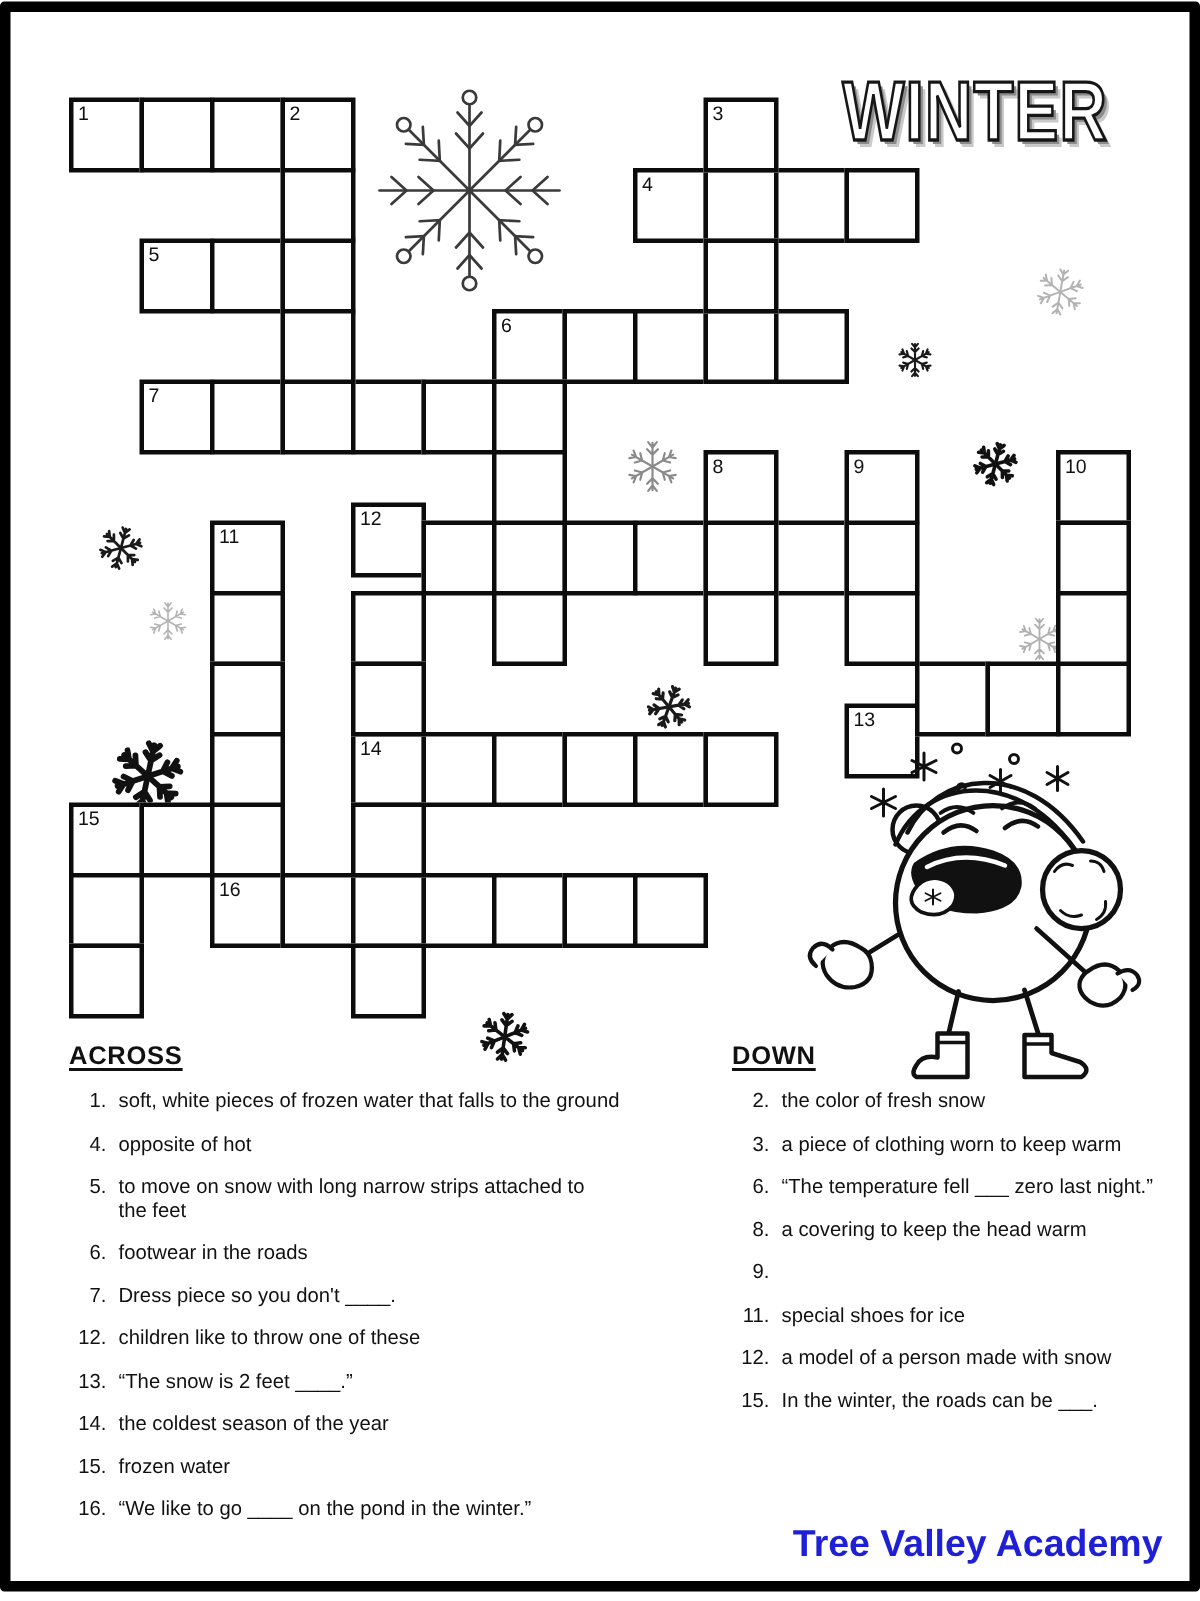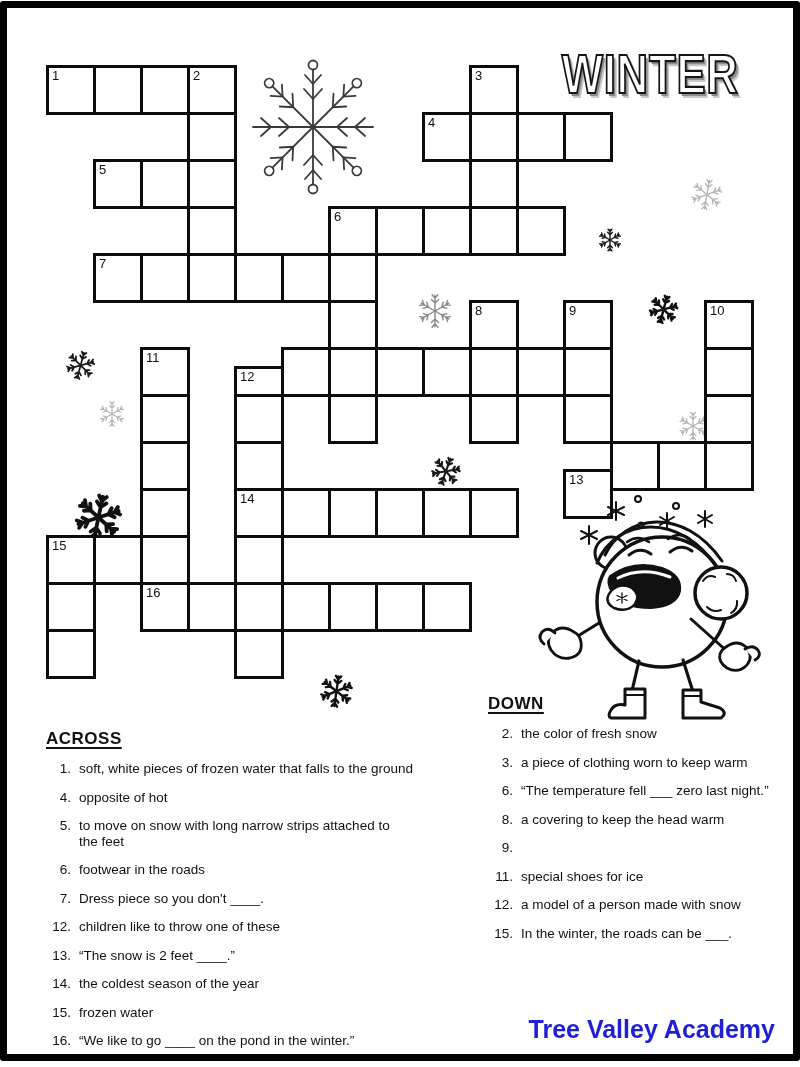--- a/index.html
+++ b/index.html
@@ -19,21 +19,21 @@
   .cell .cnum{position:absolute;left:3px;top:1px;font-size:13px;line-height:14px;
         font-weight:500;color:#111;}
   
   .flake{position:absolute;overflow:visible;}
   .bigflake{position:absolute;left:238px;top:52px;width:150px;height:150px;}
   .snowman{position:absolute;left:531px;top:489px;width:236px;height:250px;}
   
   .clues{position:absolute;top:694px;}
   .clues h2{margin:0 0 12px 0;font-size:17px;font-weight:bold;letter-spacing:.5px;
         text-decoration:underline;text-decoration-thickness:2px;text-underline-offset:3px;}
-  .clues.across{left:46px;width:424px;margin-top:35px;}
+  .clues.across{left:46px;width:424px;}
   .clues.down{left:488px;width:288px;}
   .clues.down .list{margin-top:6px;}
   .clue{display:flex;margin-bottom:13px;font-size:13.5px;line-height:15.5px;}
   .clue .num{flex:none;width:25px;text-align:right;margin-right:8px;}
   .clue .txt{white-space:pre-line;}
   .clues.across .clue .txt{width:382px;}
   .clues.down .clue .txt{width:255px;text-align:justify;}
   
   .brand{position:absolute;right:25px;top:1015px;font-size:25px;font-weight:bold;}
 </style>
@@ -177,21 +177,21 @@
       <div class="cell" style="left: 469px; top: 206px;"></div>
       <div class="cell" style="left: 516px; top: 206px;"></div>
       <div class="cell" style="left: 93px; top: 253px;">
         <span class="cnum">7</span>
       </div>
       <div class="cell" style="left: 140px; top: 253px;"></div>
       <div class="cell" style="left: 187px; top: 253px;"></div>
       <div class="cell" style="left: 234px; top: 253px;"></div>
       <div class="cell" style="left: 281px; top: 253px;"></div>
       <div class="cell" style="left: 328px; top: 253px;"></div>
-      <div class="cell" style="left: 234px; top: 366px;">
+      <div class="cell" style="left: 234px; top: 335px;">
         <span class="cnum">12</span>
       </div>
       <div class="cell" style="left: 281px; top: 347px;"></div>
       <div class="cell" style="left: 328px; top: 347px;"></div>
       <div class="cell" style="left: 375px; top: 347px;"></div>
       <div class="cell" style="left: 422px; top: 347px;"></div>
       <div class="cell" style="left: 469px; top: 347px;"></div>
       <div class="cell" style="left: 516px; top: 347px;"></div>
       <div class="cell" style="left: 563px; top: 347px;"></div>
       <div class="cell" style="left: 563px; top: 441px; margin-top: 28px;">

